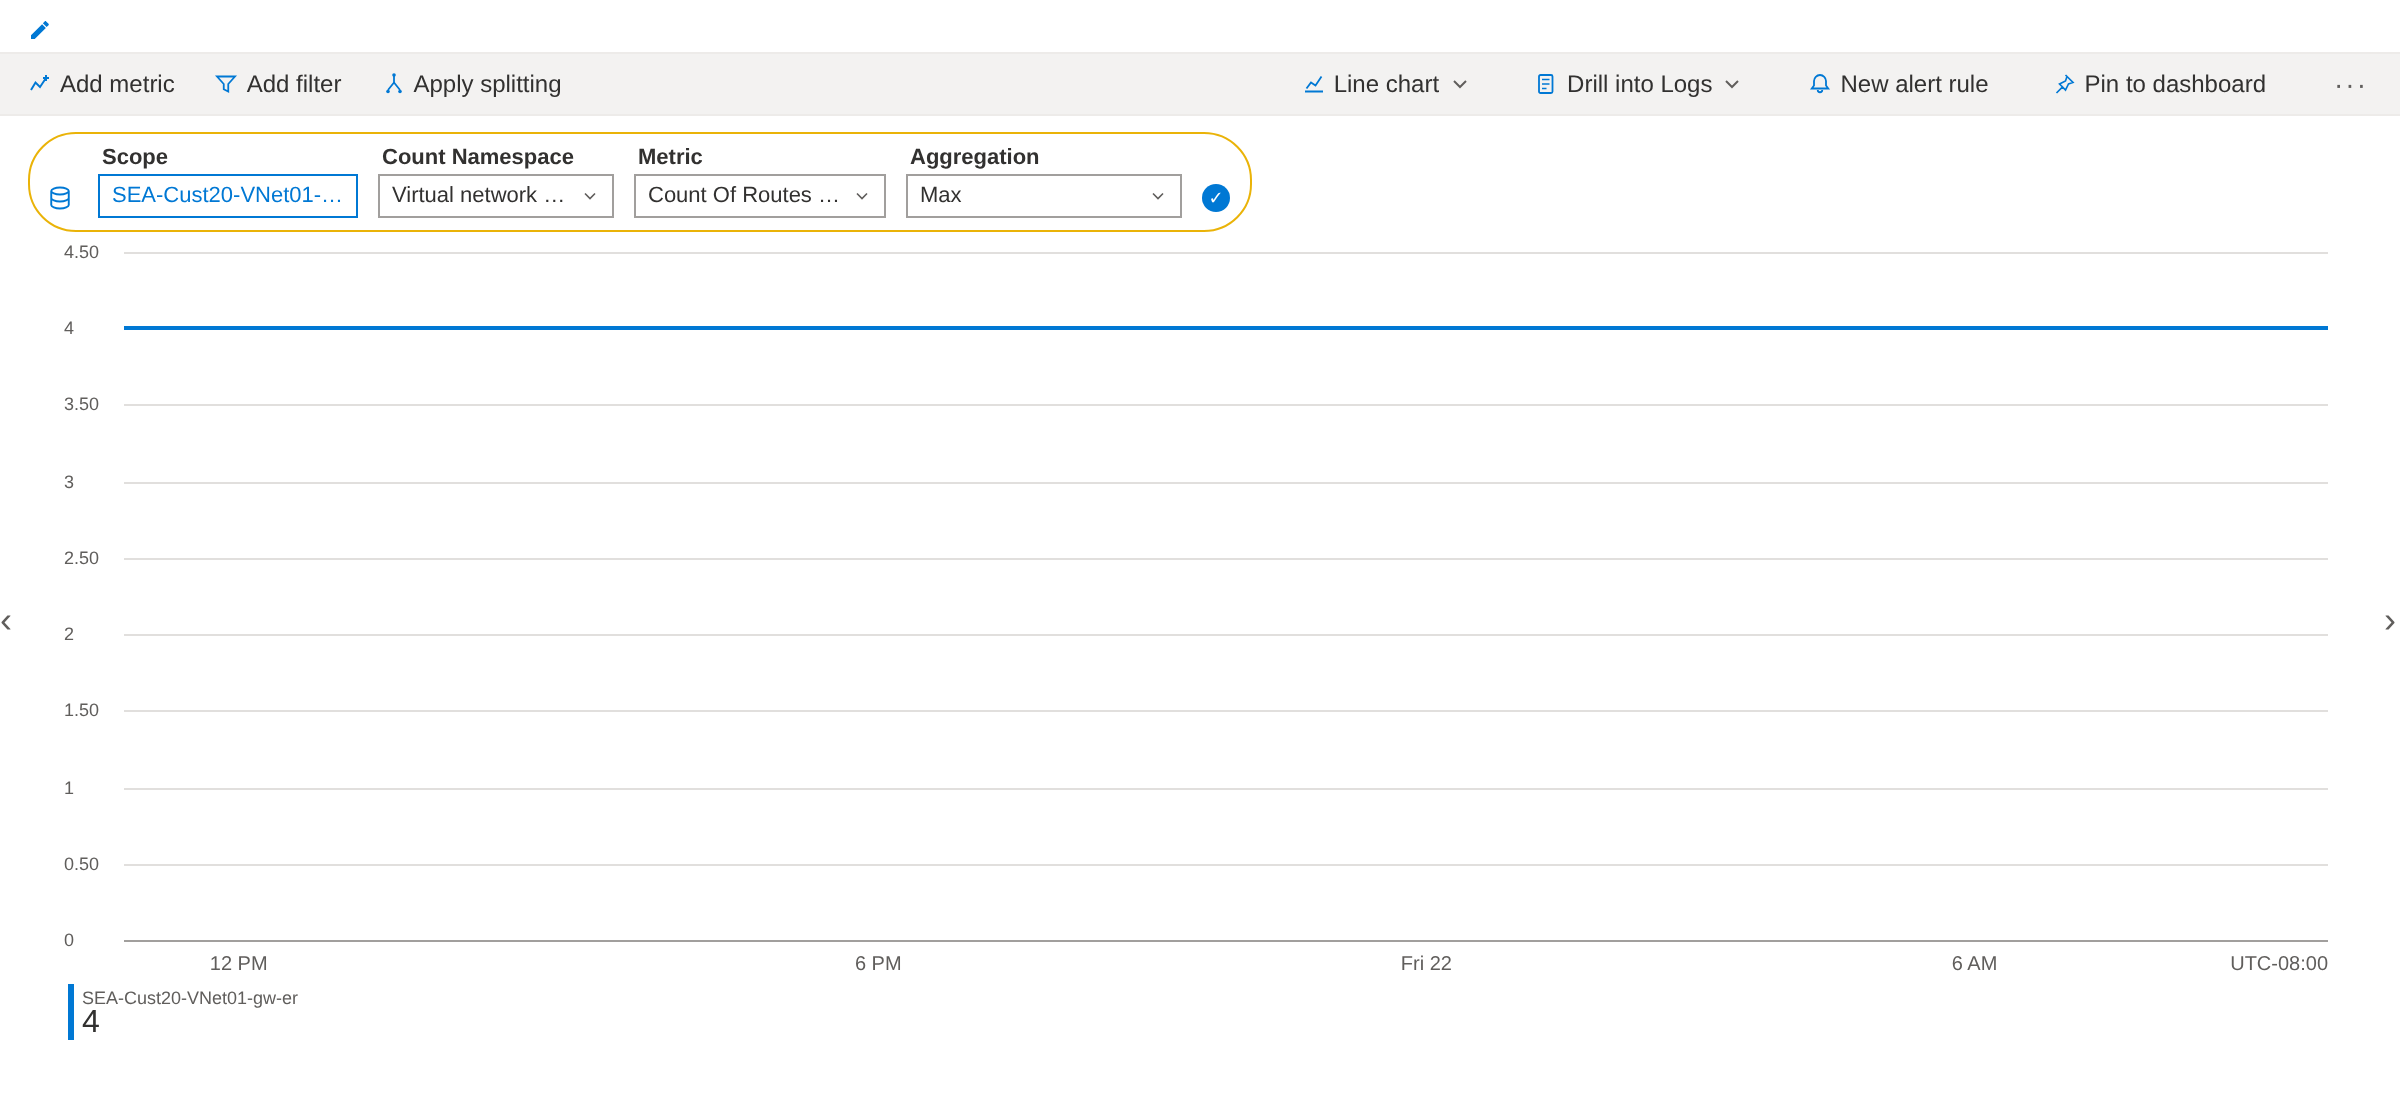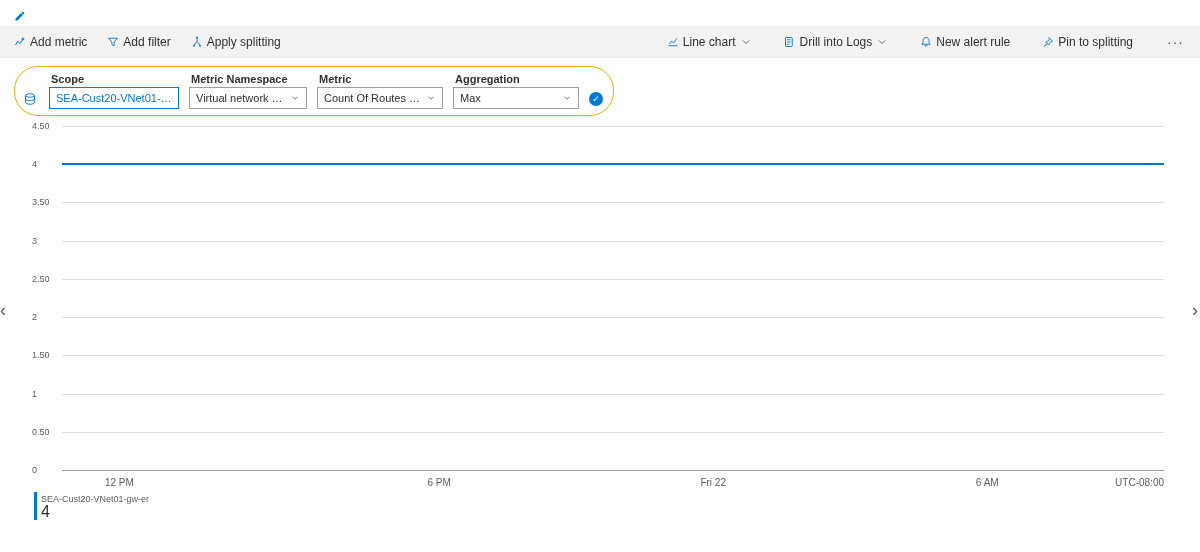--- a/index.html
+++ b/index.html
@@ -21,21 +21,21 @@
 
 
 .query-wrap { padding: 8px 14px 2px; }
 .query-bubble { display: inline-flex; align-items: center; border: 1px solid #eab308; border-radius: 24px; padding: 6px 10px 6px 8px; gap: 10px; }
 .qcol { display: flex; flex-direction: column; gap: 2px; }
 .qlabel { font-size: 11px; font-weight: 600; color: #323130; padding-left: 2px;}
 .qfield { height: 22px; border: 1px solid #a19f9d; background: #fff; font-size: 11px; display: flex; align-items: center; justify-content: space-between; padding: 0 6px; color: #323130; }
 .qfield.scope { width: 130px; border-color: #0078d4; color: #0078d4; }
 .qfield.ns { width: 118px; }
 .qfield.metric { width: 126px; }
-.qfield.agg { width: 126px; }
+.qfield.agg { width: 138px; }
 .qchev { width:10px; height:10px; flex:none; margin-left:4px;}
 .scope-icon { width:14px; height:14px; color:#0078d4; flex:none; margin-right:2px; align-self:flex-end; margin-bottom:3px;}
 .check-badge { width:14px; height:14px; background:#0078d4; border-radius:50%; display:flex; align-items:center; justify-content:center; color:#fff; font-size:9px; align-self:flex-end; margin-bottom:3px;}
 
 
 .side-arrow { position: absolute; top: 300px; font-size: 18px; color: #605e5c; cursor:pointer; font-weight:300;}
 .side-arrow.left { left: 0px; }
 .side-arrow.right { right: 2px; }
 
 
@@ -116,39 +116,39 @@
       <svg viewBox="0 0 16 16">
           <path d="M8 2c-2.2 0-4 1.8-4 4v3l-1.5 2h11L12 9V6c0-2.2-1.8-4-4-4z" fill="none" stroke="#0078d4" stroke-width="1.2"></path>
           <path d="M6.5 12a1.5 1.5 0 003 0" fill="none" stroke="#0078d4" stroke-width="1.2"></path>
         </svg>
       <span>New alert rule</span>
     </div>
     <div class="tb-item">
       <svg viewBox="0 0 16 16">
           <path d="M9 2l5 5-3 1-2 4-2-2-4 4 4-4-2-2 4-2 1-3z" fill="none" stroke="#0078d4" stroke-width="1.1"></path>
         </svg>
-      <span>Pin to splitting</span>
+      <span>Pin to dashboard</span>
     </div>
     <span class="dots">···</span>
   </div>
 </div>
 
 <div class="query-wrap">
   <div class="query-bubble">
     <svg class="scope-icon" viewBox="0 0 16 16">
         <path d="M3 4c0-1 2.2-2 5-2s5 1 5 2-2.2 2-5 2-5-1-5-2zm0 4c0 1 2.2 2 5 2s5-1 5-2M3 4v8c0 1 2.2 2 5 2s5-1 5-2V4" fill="none" stroke="#0078d4" stroke-width="1.1"></path>
       </svg>
     <div class="qcol">
       <span class="qlabel">Scope</span>
       <div class="qfield scope ellipsis">
         <span class="ellipsis">SEA-Cust20-VNet01-gw-er</span>
       </div>
     </div>
     <div class="qcol">
-      <span class="qlabel">Metric Namespace</span>
+      <span class="qlabel">Count Namespace</span>
       <div class="qfield ns">
         <span class="ellipsis">Virtual network gatewa…</span>
         <svg class="qchev" viewBox="0 0 16 16">
             <path d="M4 6l4 4 4-4" stroke="#605e5c" stroke-width="1.3" fill="none"></path>
           </svg>
       </div>
     </div>
     <div class="qcol">
       <span class="qlabel">Metric</span>
       <div class="qfield metric">

